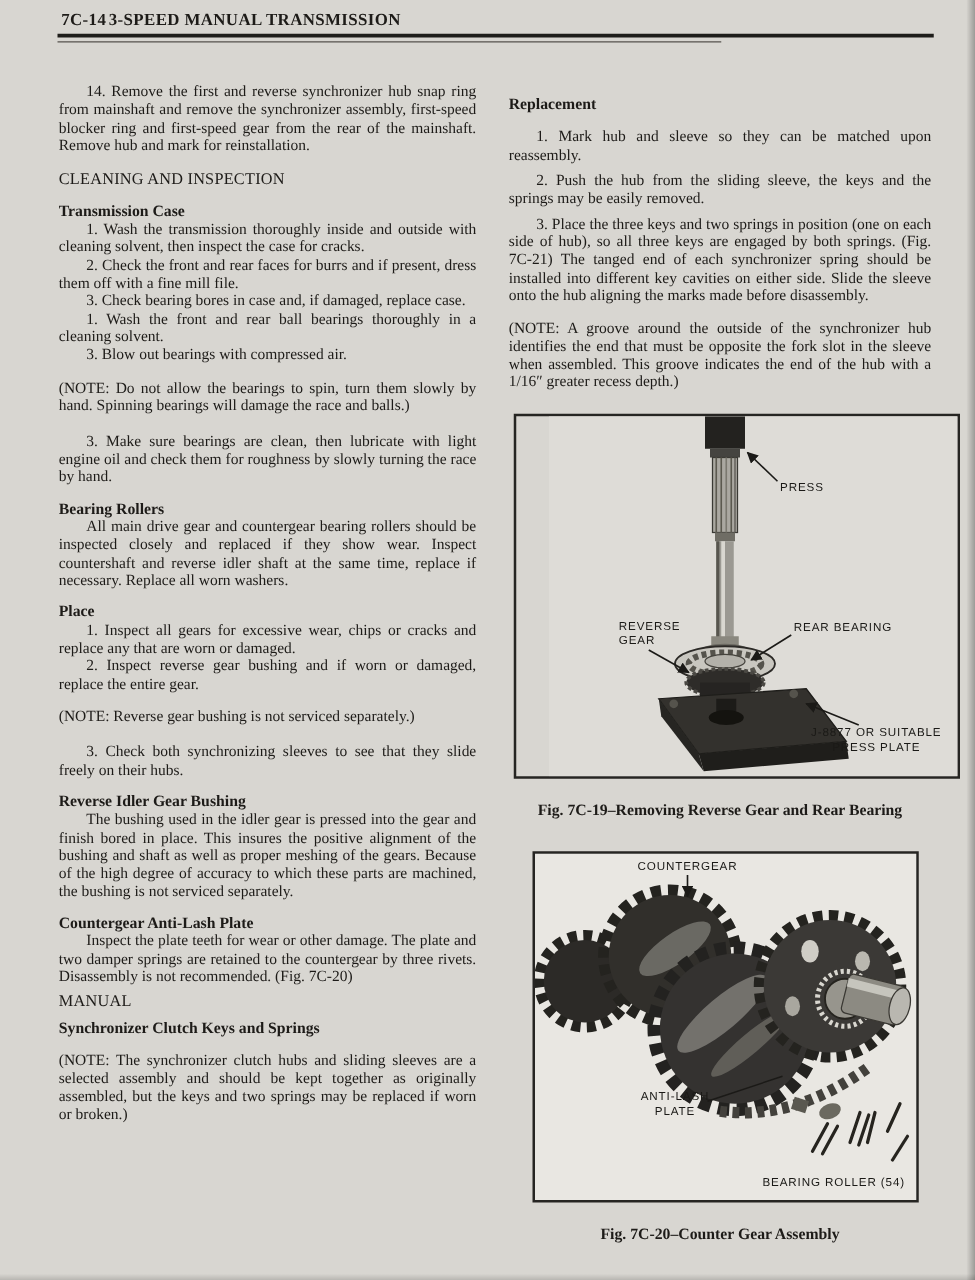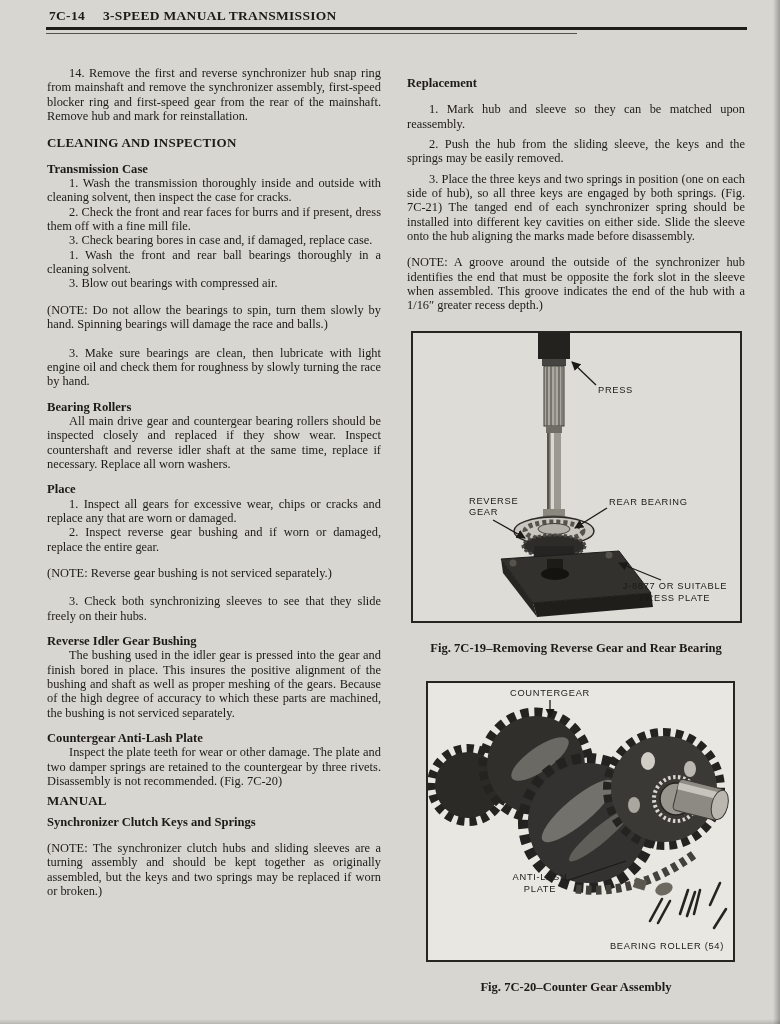--- a/index.html
+++ b/index.html
@@ -7,40 +7,40 @@
     position:relative;width:780px;height:1024px;margin:0 auto;
     background:#d8d6d1;color:#1d1b18;overflow:hidden;
     font-family:"Liberation Serif", serif;
   }
   .scan-edge-right{position:absolute;top:0;right:0;width:7px;height:100%;
     background:linear-gradient(to right, rgba(0,0,0,0), rgba(0,0,0,0.28));}
   .scan-edge-bottom{position:absolute;left:0;bottom:0;width:100%;height:5px;
     background:linear-gradient(to bottom, rgba(0,0,0,0), rgba(0,0,0,0.15));}
 
   .header{position:absolute;left:49px;top:8px;font-weight:bold;font-size:13.5px;letter-spacing:.3px;white-space:nowrap;}
-  .header .pgnum{margin-right:18px;}
+  .header .pgnum{margin-right:2px;}
   .rule-thick{position:absolute;left:46px;top:27px;width:701px;height:3px;background:#1e1d1a;}
   .rule-thin{position:absolute;left:46px;top:33px;width:531px;height:1px;background:#55534e;}
 
   .col{position:absolute;top:60px;font-size:12.4px;line-height:14.35px;}
   .col-left{left:47px;width:334px;}
   .col-right{left:407px;width:338px;}
 
   p{margin:0;text-align:justify;text-indent:22px;}
   .note{text-indent:0;margin:12px 0 0 0;}
   .first{margin-top:6px;}
-  .h-sec{font-weight:bold;font-size:13px;margin:13px 0 0 0;letter-spacing:.2px;}
+  .h-sec{font-weight:normal;font-size:13px;margin:13px 0 0 0;letter-spacing:.2px;}
   .h-sub{font-weight:bold;font-size:12.6px;margin:11px 0 0 0;}
   .gap-s{margin-top:6px;}
   .gap-m{margin-top:12px;}
   .gap-l{margin-top:14px;}
 
   .figure{border:2px solid #262522;margin-top:18px;}
   .figure svg{display:block;}
-  .fig1{margin-left:4px;width:327px;}
+  .fig1{margin-left:4px;width:327px;padding-left:26px;}
   .fig2{margin-left:19px;margin-top:26px;width:305px;}
   .caption{text-align:center;font-weight:bold;font-size:12.6px;margin-top:18px;text-indent:0;}
 
   .figlabel{font-family:"Liberation Sans", sans-serif;font-size:9.3px;letter-spacing:.7px;fill:#1b1a17;}
 </style>
 </head>
 <body>
 
 <div class="page">
 
@@ -76,21 +76,21 @@
 
     <div class="h-sub">Reverse Idler Gear Bushing</div>
     <p>The bushing used in the idler gear is pressed into the gear and finish bored in place. This insures the positive alignment of the bushing and shaft as well as proper meshing of the gears. Because of the high degree of accuracy to which these parts are machined, the bushing is not serviced separately.</p>
 
     <div class="h-sub">Countergear Anti-Lash Plate</div>
     <p>Inspect the plate teeth for wear or other damage. The plate and two damper springs are retained to the countergear by three rivets. Disassembly is not recommended. (Fig. 7C-20)</p>
 
     <div class="h-sec gap-s">MANUAL</div>
 
     <div class="h-sub gap-s">Synchronizer Clutch Keys and Springs</div>
-    <p class="note">(NOTE: The synchronizer clutch hubs and sliding sleeves are a turning assembly and should be kept together as originally assembled, but the keys and two springs may be replaced if worn or broken.)</p>
+    <p class="note">(NOTE: The synchronizer clutch hubs and sliding sleeves are a selected assembly and should be kept together as originally assembled, but the keys and two springs may be replaced if worn or broken.)</p>
   </div>
 
   <div class="col col-right">
     <div class="h-sub first" style="margin-top:16px;">Replacement</div>
     <p class="gap-m">1. Mark hub and sleeve so they can be matched upon reassembly.</p>
     <p class="gap-s">2. Push the hub from the sliding sleeve, the keys and the springs may be easily removed.</p>
     <p class="gap-s">3. Place the three keys and two springs in position (one on each side of hub), so all three keys are engaged by both springs. (Fig. 7C-21) The tanged end of each synchronizer spring should be installed into different key cavities on either side. Slide the sleeve onto the hub aligning the marks made before disassembly.</p>
     <p class="note">(NOTE: A groove around the outside of the synchronizer hub identifies the end that must be opposite the fork slot in the sleeve when assembled. This groove indicates the end of the hub with a 1/16″ greater recess depth.)</p>
 
     <div class="figure fig1">

